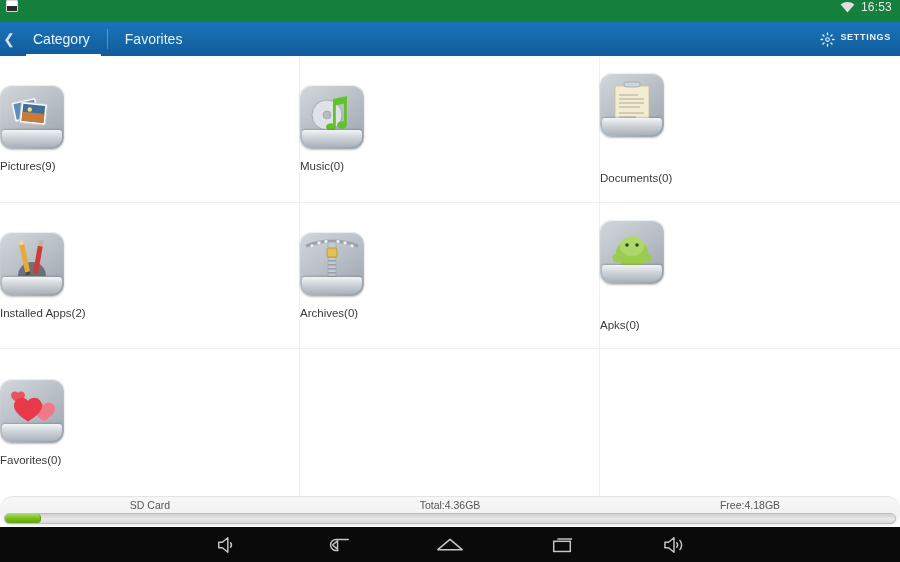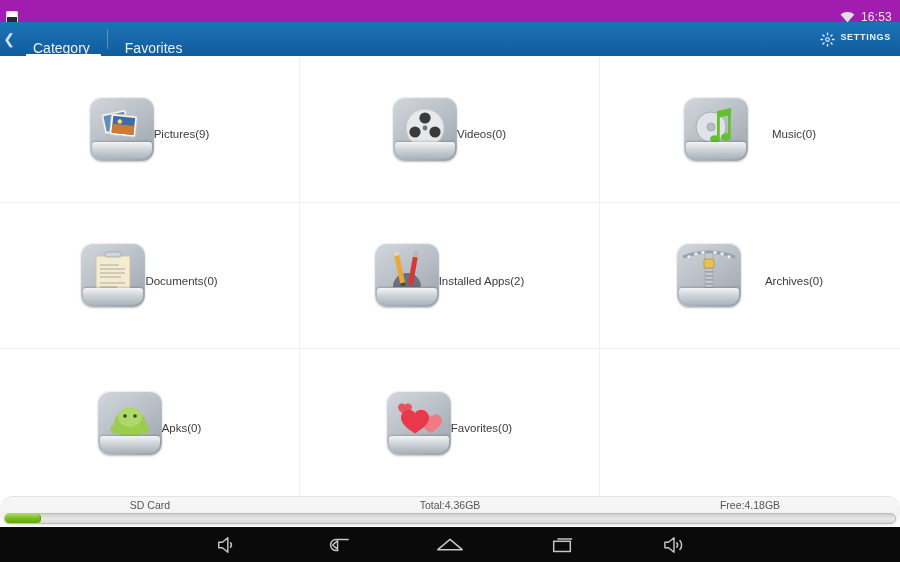--- a/index.html
+++ b/index.html
@@ -8,22 +8,22 @@
     font-family: "Liberation Sans", sans-serif;
     background: #ffffff;
     overflow: hidden;
   }
   #app { position: relative; width: 900px; height: 562px; }
 
   
   .statusbar {
     position: absolute; top: 0; left: 0;
     width: 900px; height: 34px;
-    background: #a21caf;
-    display: flex; align-items: center;
+    background: #15803d;
+    display: flex; align-items: flex-start;
     padding: 0 8px 0 6px;
   }
   .sb-left { display: flex; align-items: center; gap: 5px; }
   .sb-right { margin-left: auto; display: flex; align-items: center; gap: 6px; }
   .sb-time { color: #e8e8e8; font-size: 12px; letter-spacing: .2px; }
   .screenshot-icon {
     width: 12px; height: 12px;
     border: 1.5px solid #d8d8d8; border-radius: 1px;
     background: linear-gradient(#ffffff 0 48%, #2a2a2a 48% 100%);
     position: relative;
@@ -38,21 +38,21 @@
     display: flex; align-items: center;
   }
   .back-chevron {
     width: 16px; height: 34px;
     display: flex; align-items: center; justify-content: center;
     color: #cfe3f3; font-size: 14px; line-height: 1;
     padding-left: 2px;
   }
   .tabs { display: flex; align-items: stretch; height: 34px; }
   .tab {
-    display: flex; align-items: flex-end;
+    display: flex; align-items: center;
     padding: 0 17px;
     color: #eaf3fb; font-size: 14px;
     position: relative;
   }
   .tab.inactive { color: #e2eef8; }
   .tab-sep {
     width: 1px; align-self: center; height: 20px;
     background: rgba(255,255,255,0.28);
   }
   .tab-underline {
@@ -71,22 +71,22 @@
   .grid {
     position: absolute; top: 56px; left: 0;
     width: 900px; height: 440px;
     background: #ffffff;
     display: grid;
     grid-template-columns: repeat(3, 1fr);
     grid-template-rows: repeat(3, 1fr);
   }
   .cell {
     position: relative;
-    display: flex; 
-    align-items: center; justify-content: center;
+    display: flex; flex-direction: column;
+    justify-content: center;
     border-right: 1px solid #f0f0f2;
     border-bottom: 1px solid #f0f0f2;
   }
   .cell:nth-child(3n) { border-right: none; gap: 24px; }
   .cell:nth-child(n+7) { border-bottom: none; }
   .cell-icon { width: 64px; height: 64px; }
   .cell-label {
     margin-top: 11px;
     font-size: 11.5px; color: #3a3a3a;
   }
@@ -215,35 +215,20 @@
             <rect x="22" y="20" width="22" height="17" fill="#3f6e9e"></rect>
             <rect x="22" y="28" width="22" height="9" fill="#c97b3a"></rect>
             <circle cx="29" cy="25" r="2.2" fill="#ffd77a"></circle>
           </g>
         </svg>
         <div class="tray-front"></div>
       </div>
       <div class="cell-label">Pictures(9)</div>
     </div>
 
-    <div class="cell">
-      <div class="cell-icon tray">
-        <div class="tray-body"></div>
-        <svg class="tray-art" viewBox="0 0 64 64">
-          <circle cx="32" cy="31" r="19" fill="#e6e8ea" stroke="#9ea5ac" stroke-width="1"></circle>
-          <circle cx="32" cy="31" r="19" fill="none" stroke="#ffffff" stroke-width=".8" opacity=".6"></circle>
-          <circle cx="32" cy="21" r="5.6" fill="#3a3a3a"></circle>
-          <circle cx="22" cy="35" r="5.6" fill="#3a3a3a"></circle>
-          <circle cx="42" cy="35" r="5.6" fill="#3a3a3a"></circle>
-          <circle cx="32" cy="31" r="2.4" fill="#6b7279"></circle>
-        </svg>
-        <div class="tray-front"></div>
-      </div>
-      <div class="cell-label">Videos(0)</div>
-    </div>
 
     <div class="cell">
       <div class="cell-icon tray">
         <div class="tray-body"></div>
         <svg class="tray-art" viewBox="0 0 64 64">
           <circle cx="27" cy="30" r="15" fill="#dfe3e7" stroke="#9aa1a8" stroke-width=".8"></circle>
           <circle cx="27" cy="30" r="4" fill="#b7bdc3" stroke="#8f969d" stroke-width=".6"></circle>
           <g fill="#63c22c">
             <rect x="33" y="14" width="2.8" height="27" rx="1.2"></rect>
             <rect x="44" y="12" width="2.8" height="27" rx="1.2"></rect>

